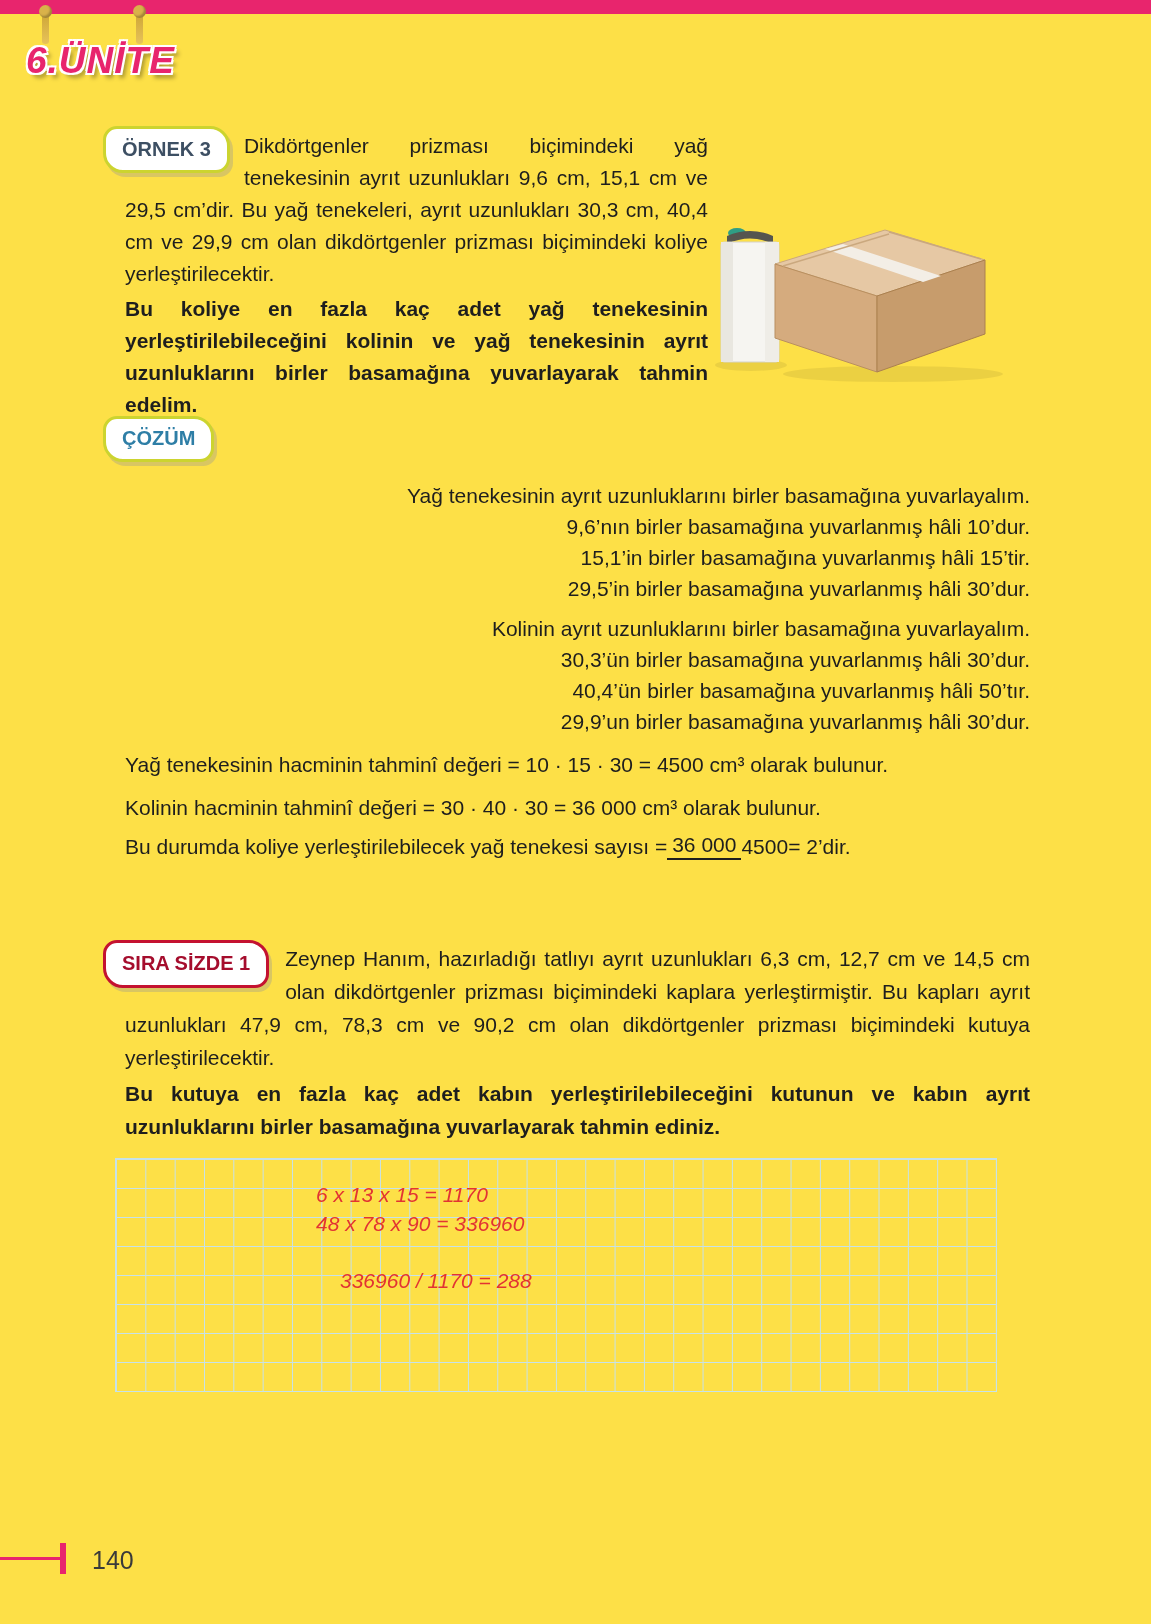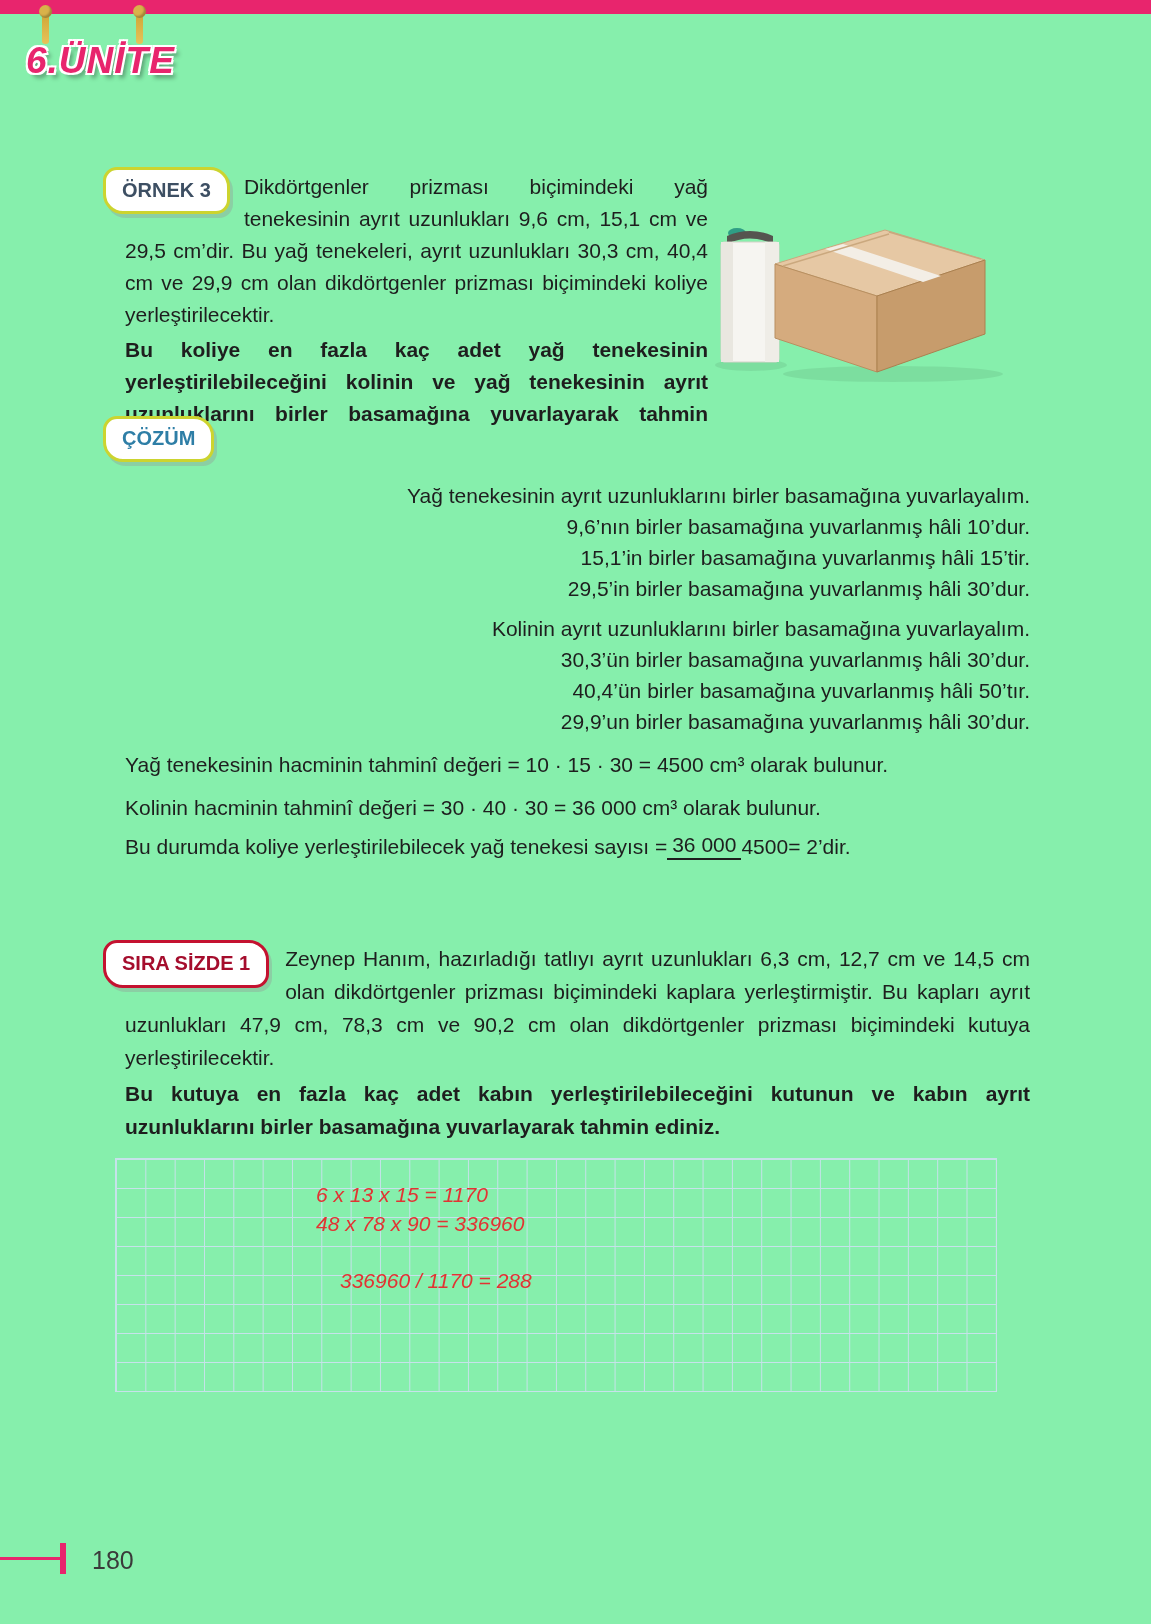--- a/index.html
+++ b/index.html
@@ -1,17 +1,17 @@
 <!DOCTYPE html>
 <html><head>
 <meta charset="utf-8">
 <style>
   html, body { margin:0; padding:0; background:#fff; }
   .page {
-    position:relative; width:1151px; height:1624px; background:#86efac;
+    position:relative; width:1151px; height:1624px; background:#fde047;
     font-family:"Liberation Sans", sans-serif; color:#1e1e1e; overflow:hidden;
   }
 
   
   .top-bar { position:absolute; top:0; left:0; width:100%; height:14px; background:#e8256d; }
 
   
   .unit-logo { position:absolute; left:26px; top:4px; width:190px; height:96px; }
   .pin { position:absolute; width:7px; height:36px; background:linear-gradient(#caa12f,#e7c35a); border-radius:3px; top:4px; }
   .pin::before { content:""; position:absolute; top:-3px; left:-3px; width:13px; height:13px;
@@ -35,21 +35,21 @@
   .badge-red    { border:3px solid #c41230; }
   .ornek-badge  { color:#3d4f63; }
   .cozum-badge  { color:#2e7ea6; }
   .sira-badge   { color:#a50d2d; }
 
   p { margin:0; text-align:justify; }
   .bold { font-weight:bold; }
 
   
   .ornek { position:absolute; left:125px; top:130px; width:905px; font-size:21px; line-height:32px; }
-  .ornek-text-col { width:583px;margin-top:41px; }
+  .ornek-text-col { width:583px; }
   .ornek-badge { float:left; margin:-4px 14px 2px -22px; }
   .ornek-bold { margin-top:3px; }
   .illustration { position:absolute; left:588px; top:72px; width:312px; height:186px; margin:0; }
 
   
   .cozum { position:absolute; left:125px; top:416px; width:905px; font-size:21px; line-height:31px; }
   .cozum-badge { display:inline-block; margin-left:-22px; margin-bottom:18px; }
   .cozum .line { text-align:right; }
   .gap8 { height:9px; }
   .vol { margin-top:12px; text-align:left; }
@@ -164,15 +164,15 @@
   </section>
 
   <div class="grid-area">
     <div class="answer ans1">6 x 13 x 15 = 1170</div>
     <div class="answer ans2">48 x 78 x 90 = 336960</div>
     <div class="answer ans3">336960 / 1170 = 288</div>
   </div>
 
   <div class="footer-line"></div>
   <div class="footer-bar"></div>
-  <div class="page-number">180</div>
+  <div class="page-number">140</div>
 
 </div>
 
 </body></html>

